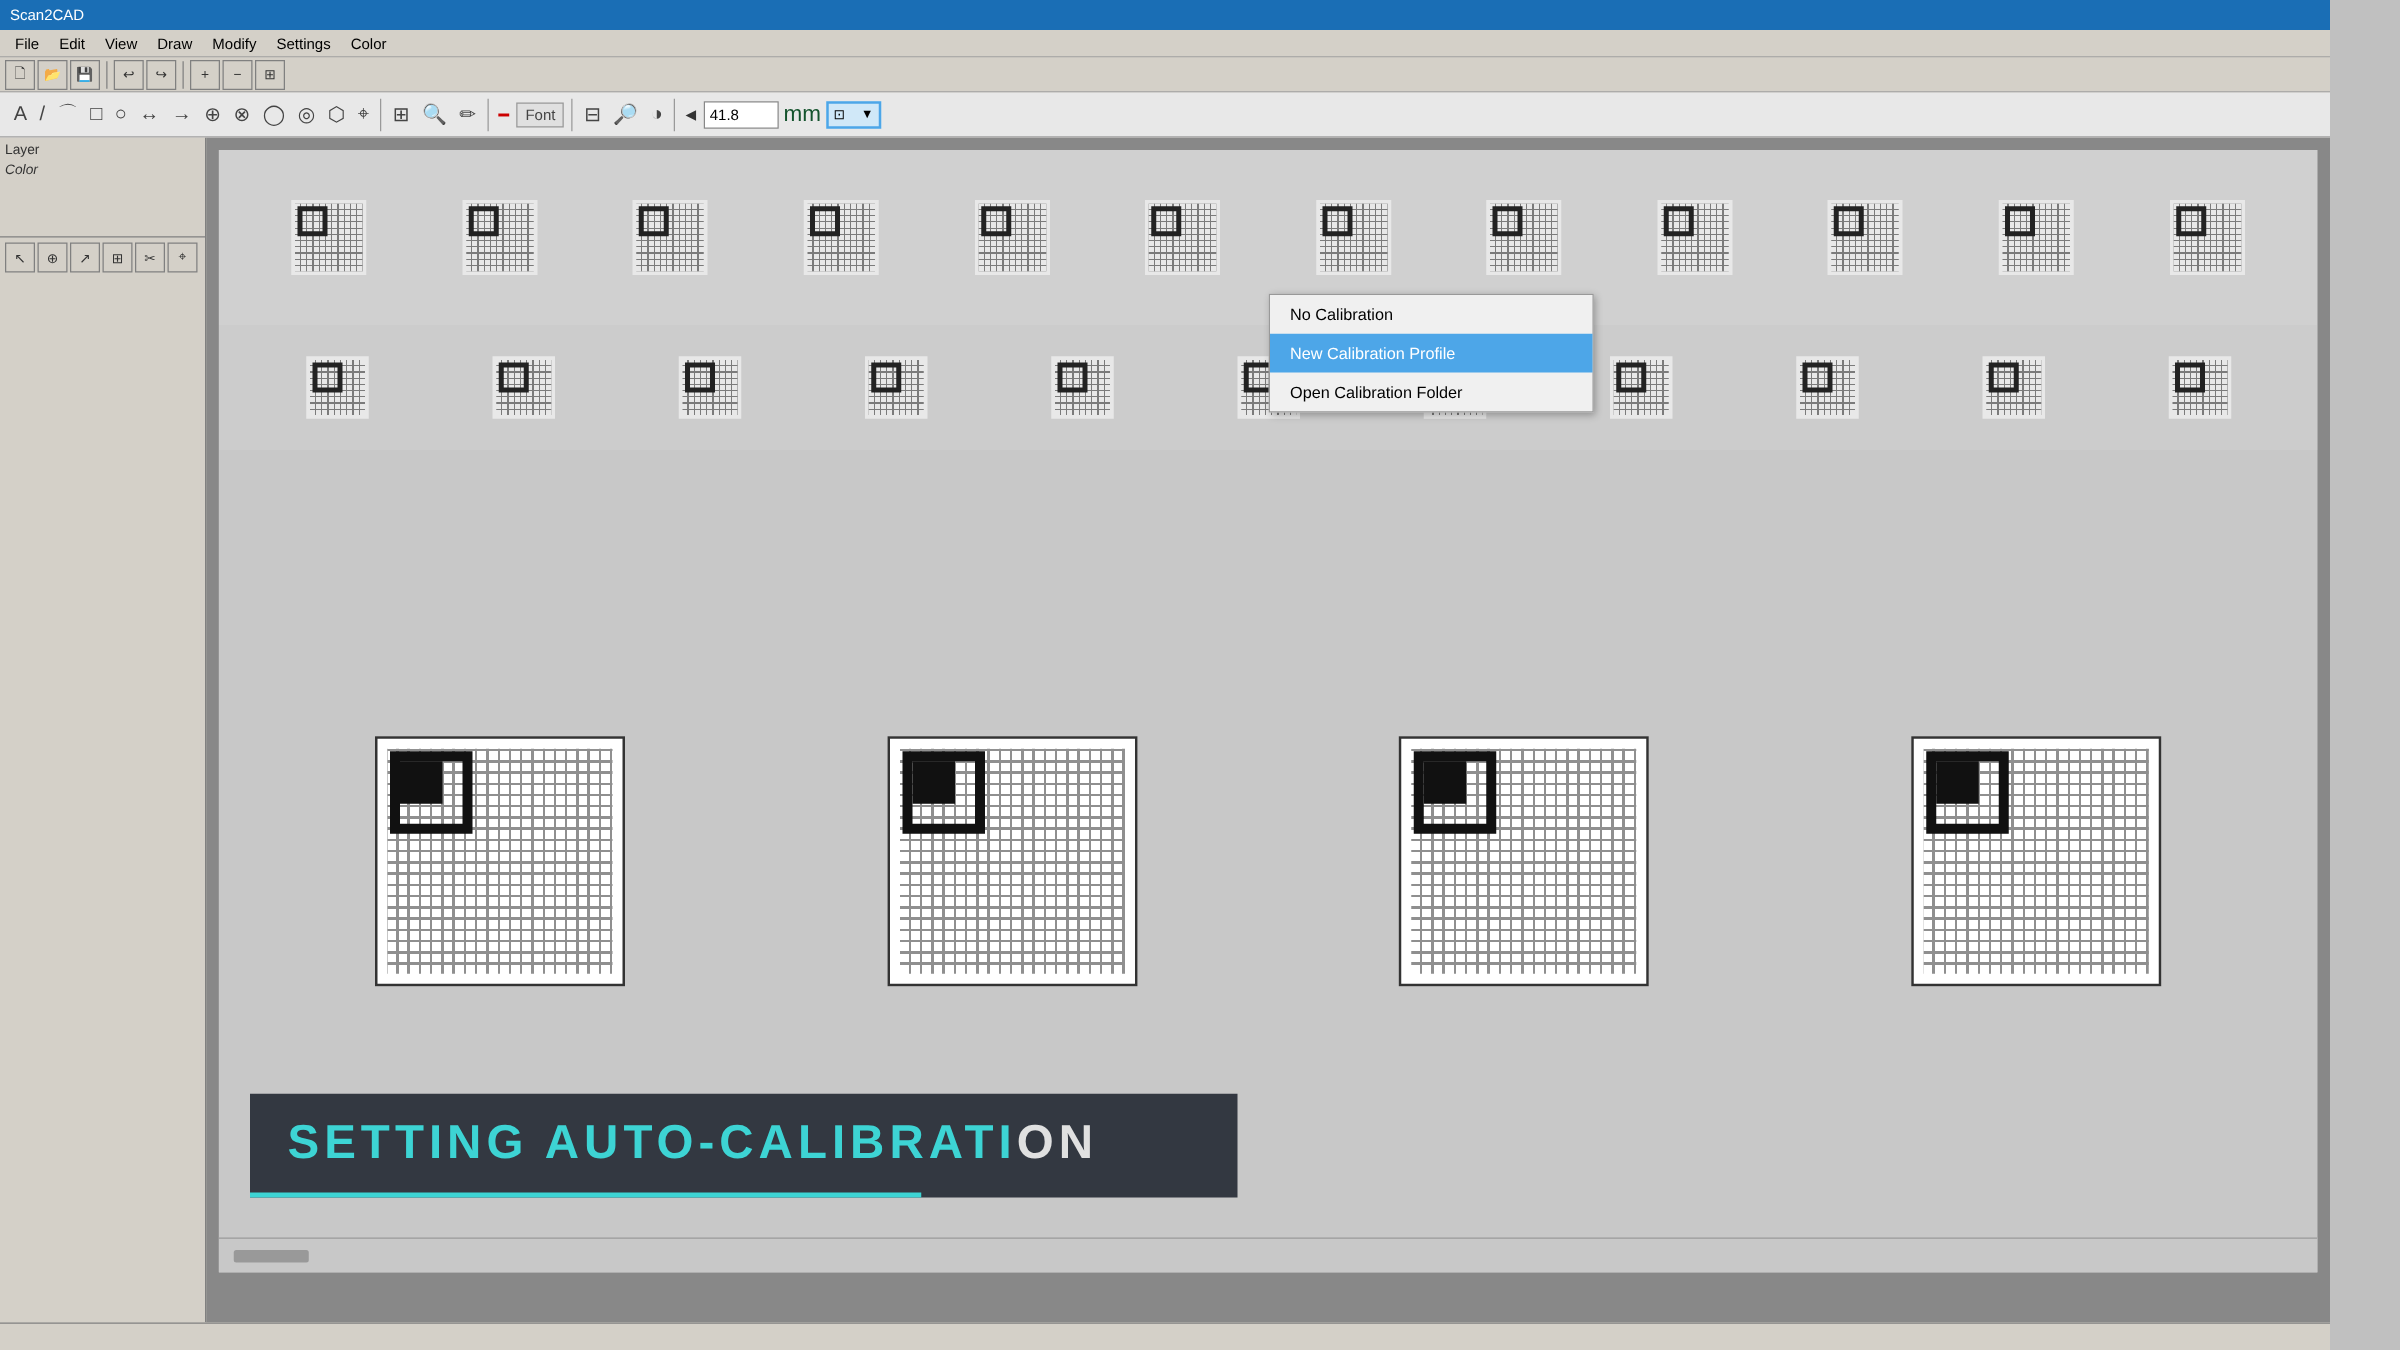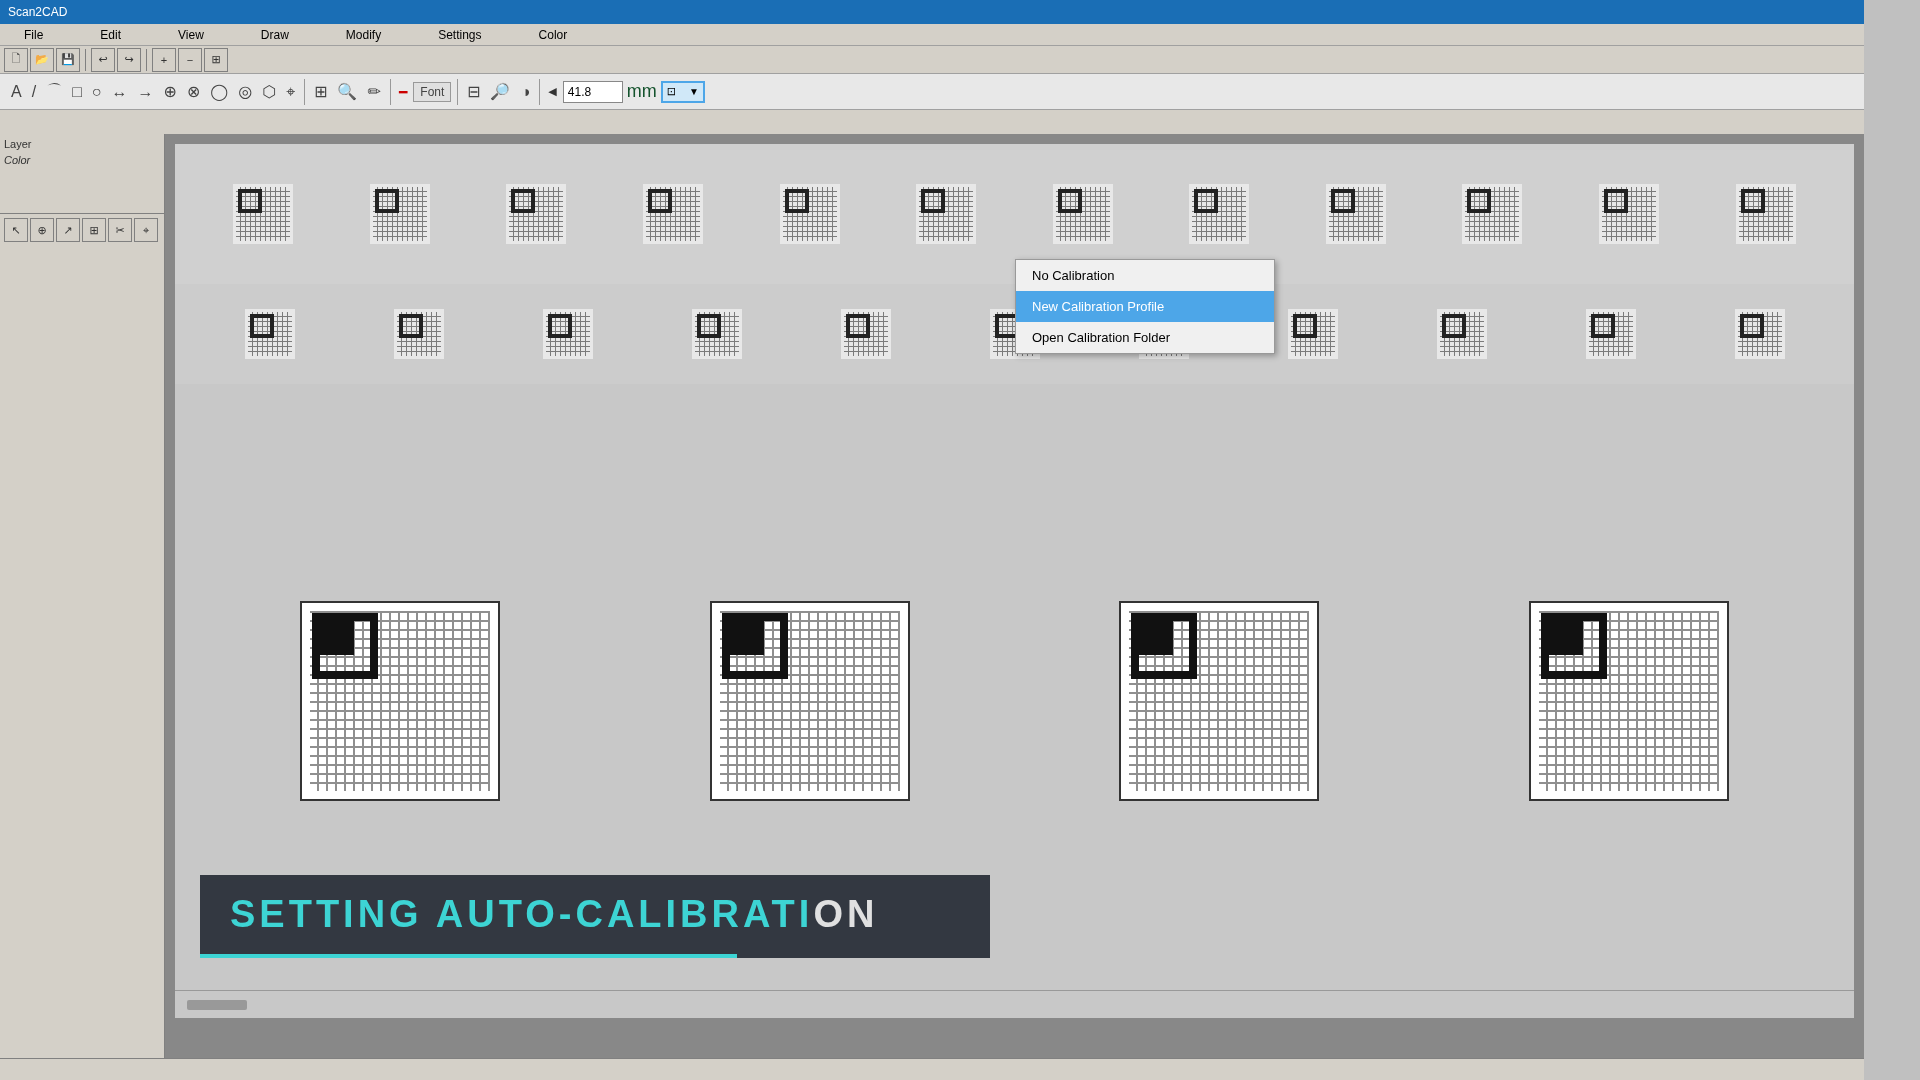--- a/index.html
+++ b/index.html
@@ -31,24 +31,23 @@
       color: white;
       font-size: 12px;
       flex-shrink: 0;
     }
 
     #menu-bar {
       height: 22px;
       background: #d4d0c8;
       display: flex;
       align-items: center;
-      padding: 0 16px;
+      padding: 0 4px;
       flex-shrink: 0;
       border-bottom: 1px solid #a0a0a0;
-      gap: 41px;
     }
 
     .menu-item {
       padding: 2px 8px;
       font-size: 12px;
       color: #000;
       cursor: pointer;
     }
 
     #toolbar-1 {
@@ -90,21 +89,20 @@
       width: 1px;
       height: 22px;
       background: #808080;
       margin: 0 3px;
     }
 
     #main-area {
       display: flex;
       flex: 1;
       overflow: hidden;
-      margin-top: 24px;
     }
 
     #left-panel {
       width: 165px;
       background: #d4d0c8;
       border-right: 1px solid #808080;
       flex-shrink: 0;
       display: flex;
       flex-direction: column;
     }

